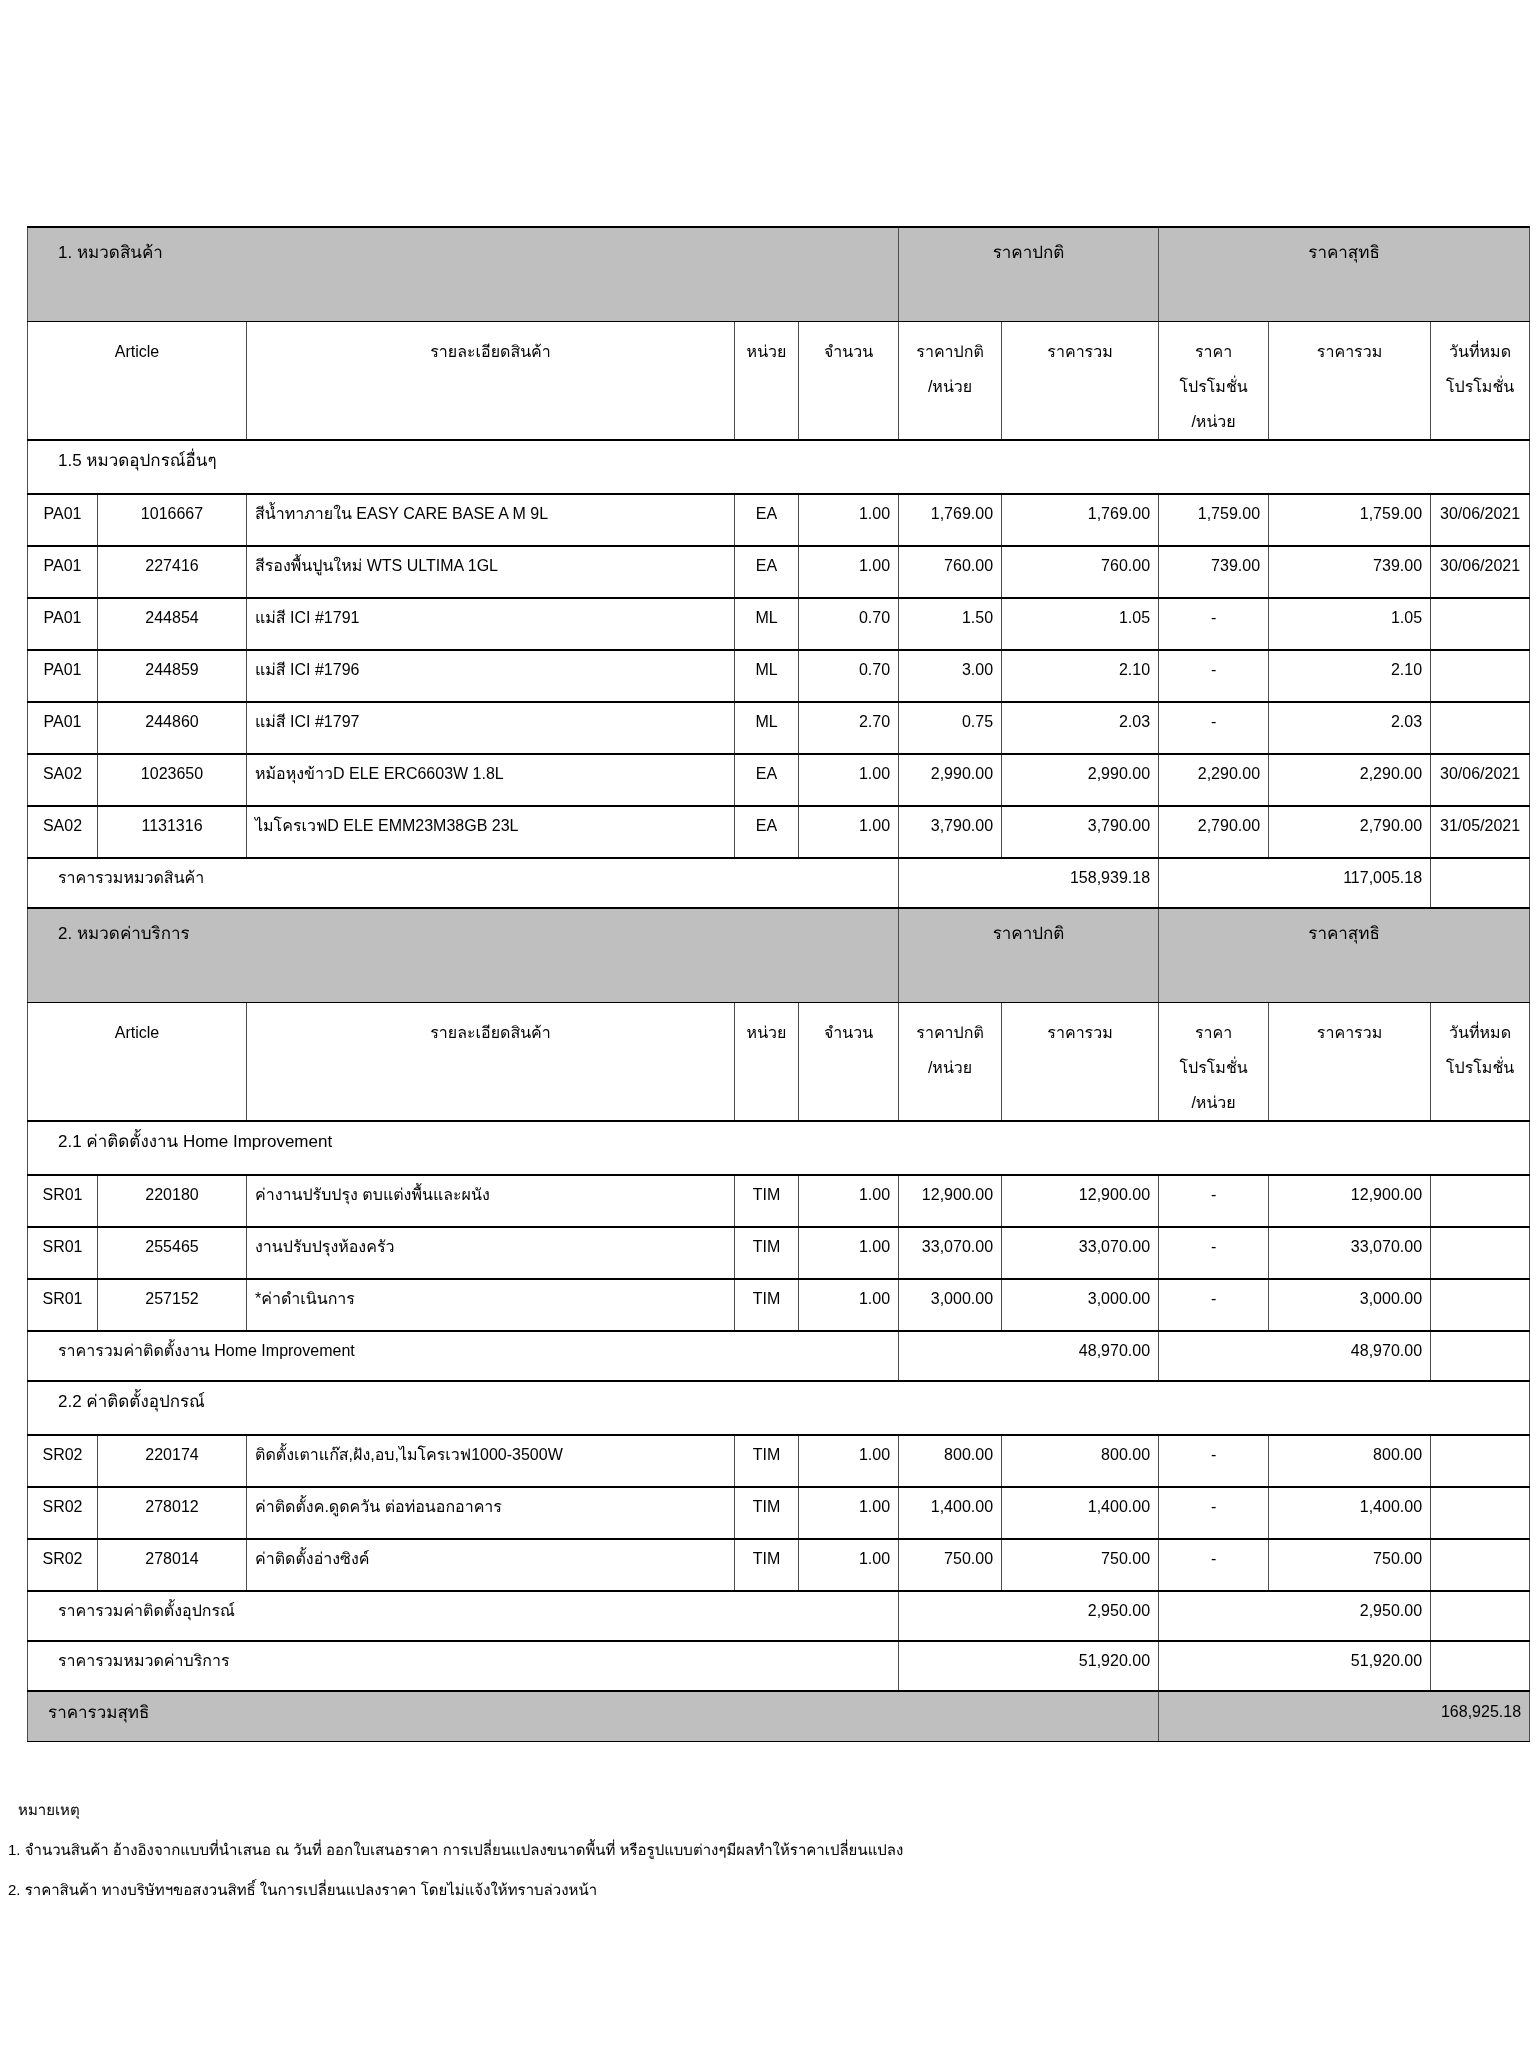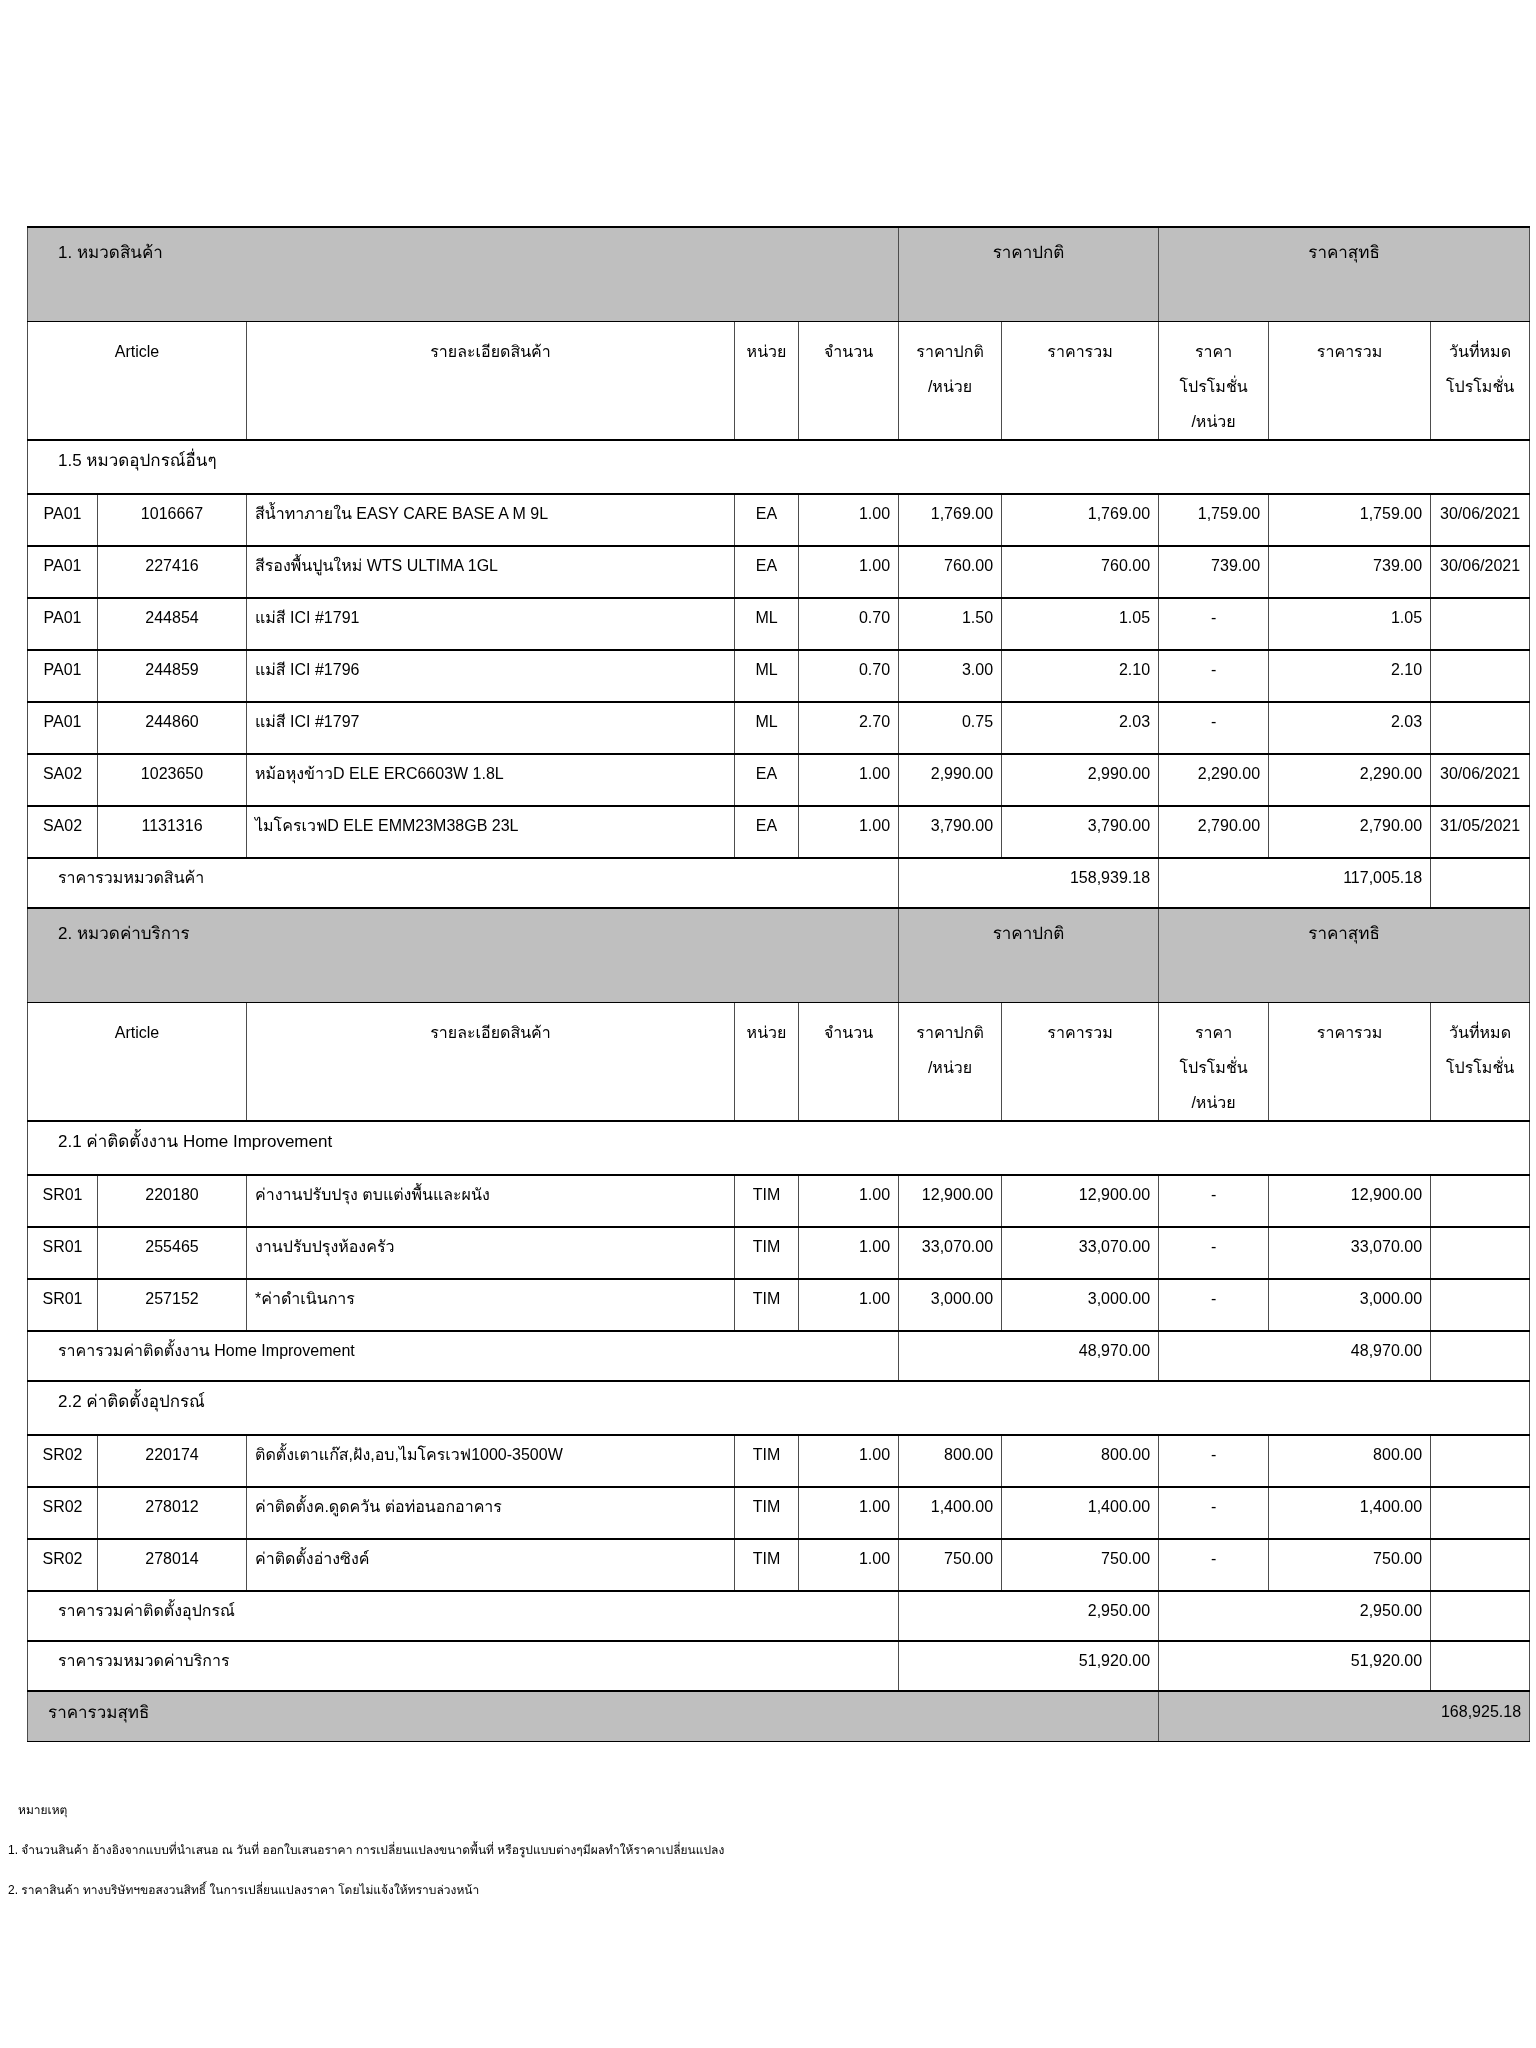--- a/index.html
+++ b/index.html
@@ -31,21 +31,21 @@
   .ch{text-align:center;}
   .c{text-align:center;}
   .l{text-align:left;padding-left:8px;padding-right:4px;}
   .r{text-align:right;padding-right:8px;}
   .sec-title{text-align:left;padding-left:30px;font-size:17px;}
   .sec-group{text-align:center;font-size:17px;}
   .sub-label{text-align:left;padding-left:30px;font-size:17px;}
   .t-label{text-align:left;padding-left:30px;}
   .g-label{text-align:left;padding-left:20px;font-size:17px;}
   .g-val{text-align:right;padding-right:8px;}
-  .notes{position:absolute;left:8px;top:1790px;font-size:12px;line-height:40px;color:#000;}
+  .notes{position:absolute;left:8px;top:1790px;font-size:15px;line-height:40px;color:#000;}
   .notes .notes-title{padding-left:10px;}
 </style>
 </head>
 <body>
 
 <div class="table-wrap">
   <table>
     <colgroup>
       <col style="width:70px">
         <col style="width:149px">

